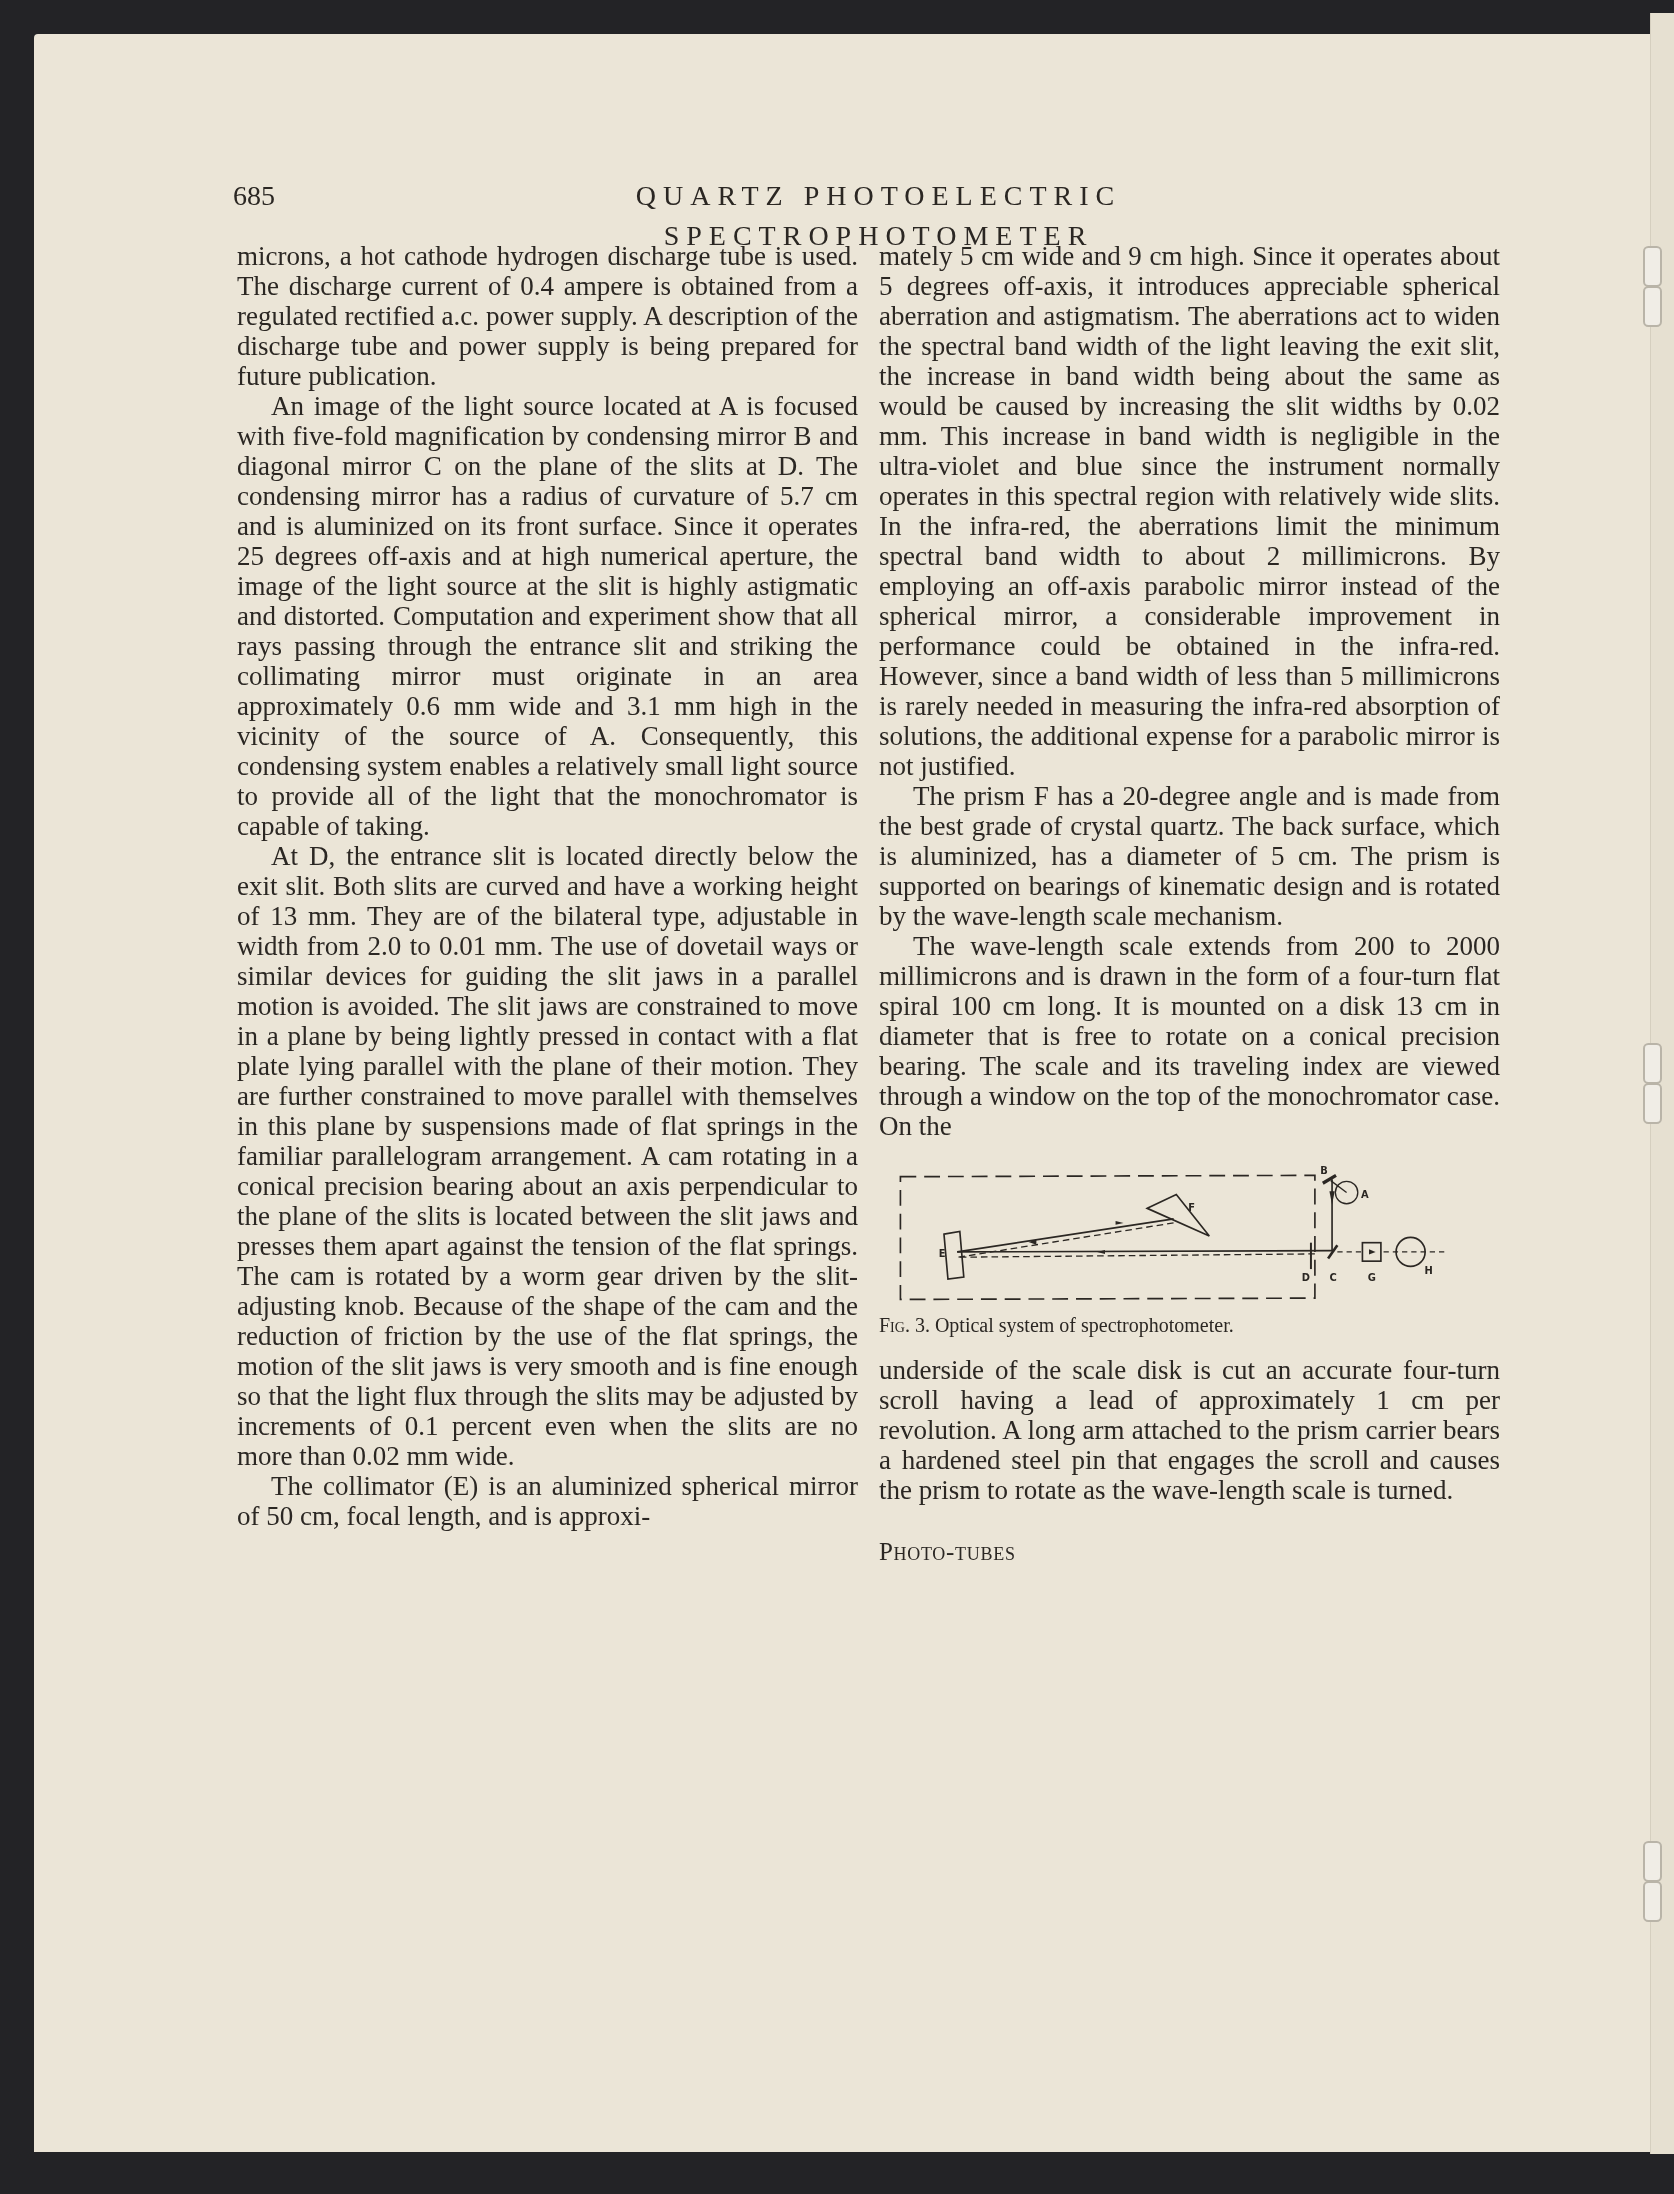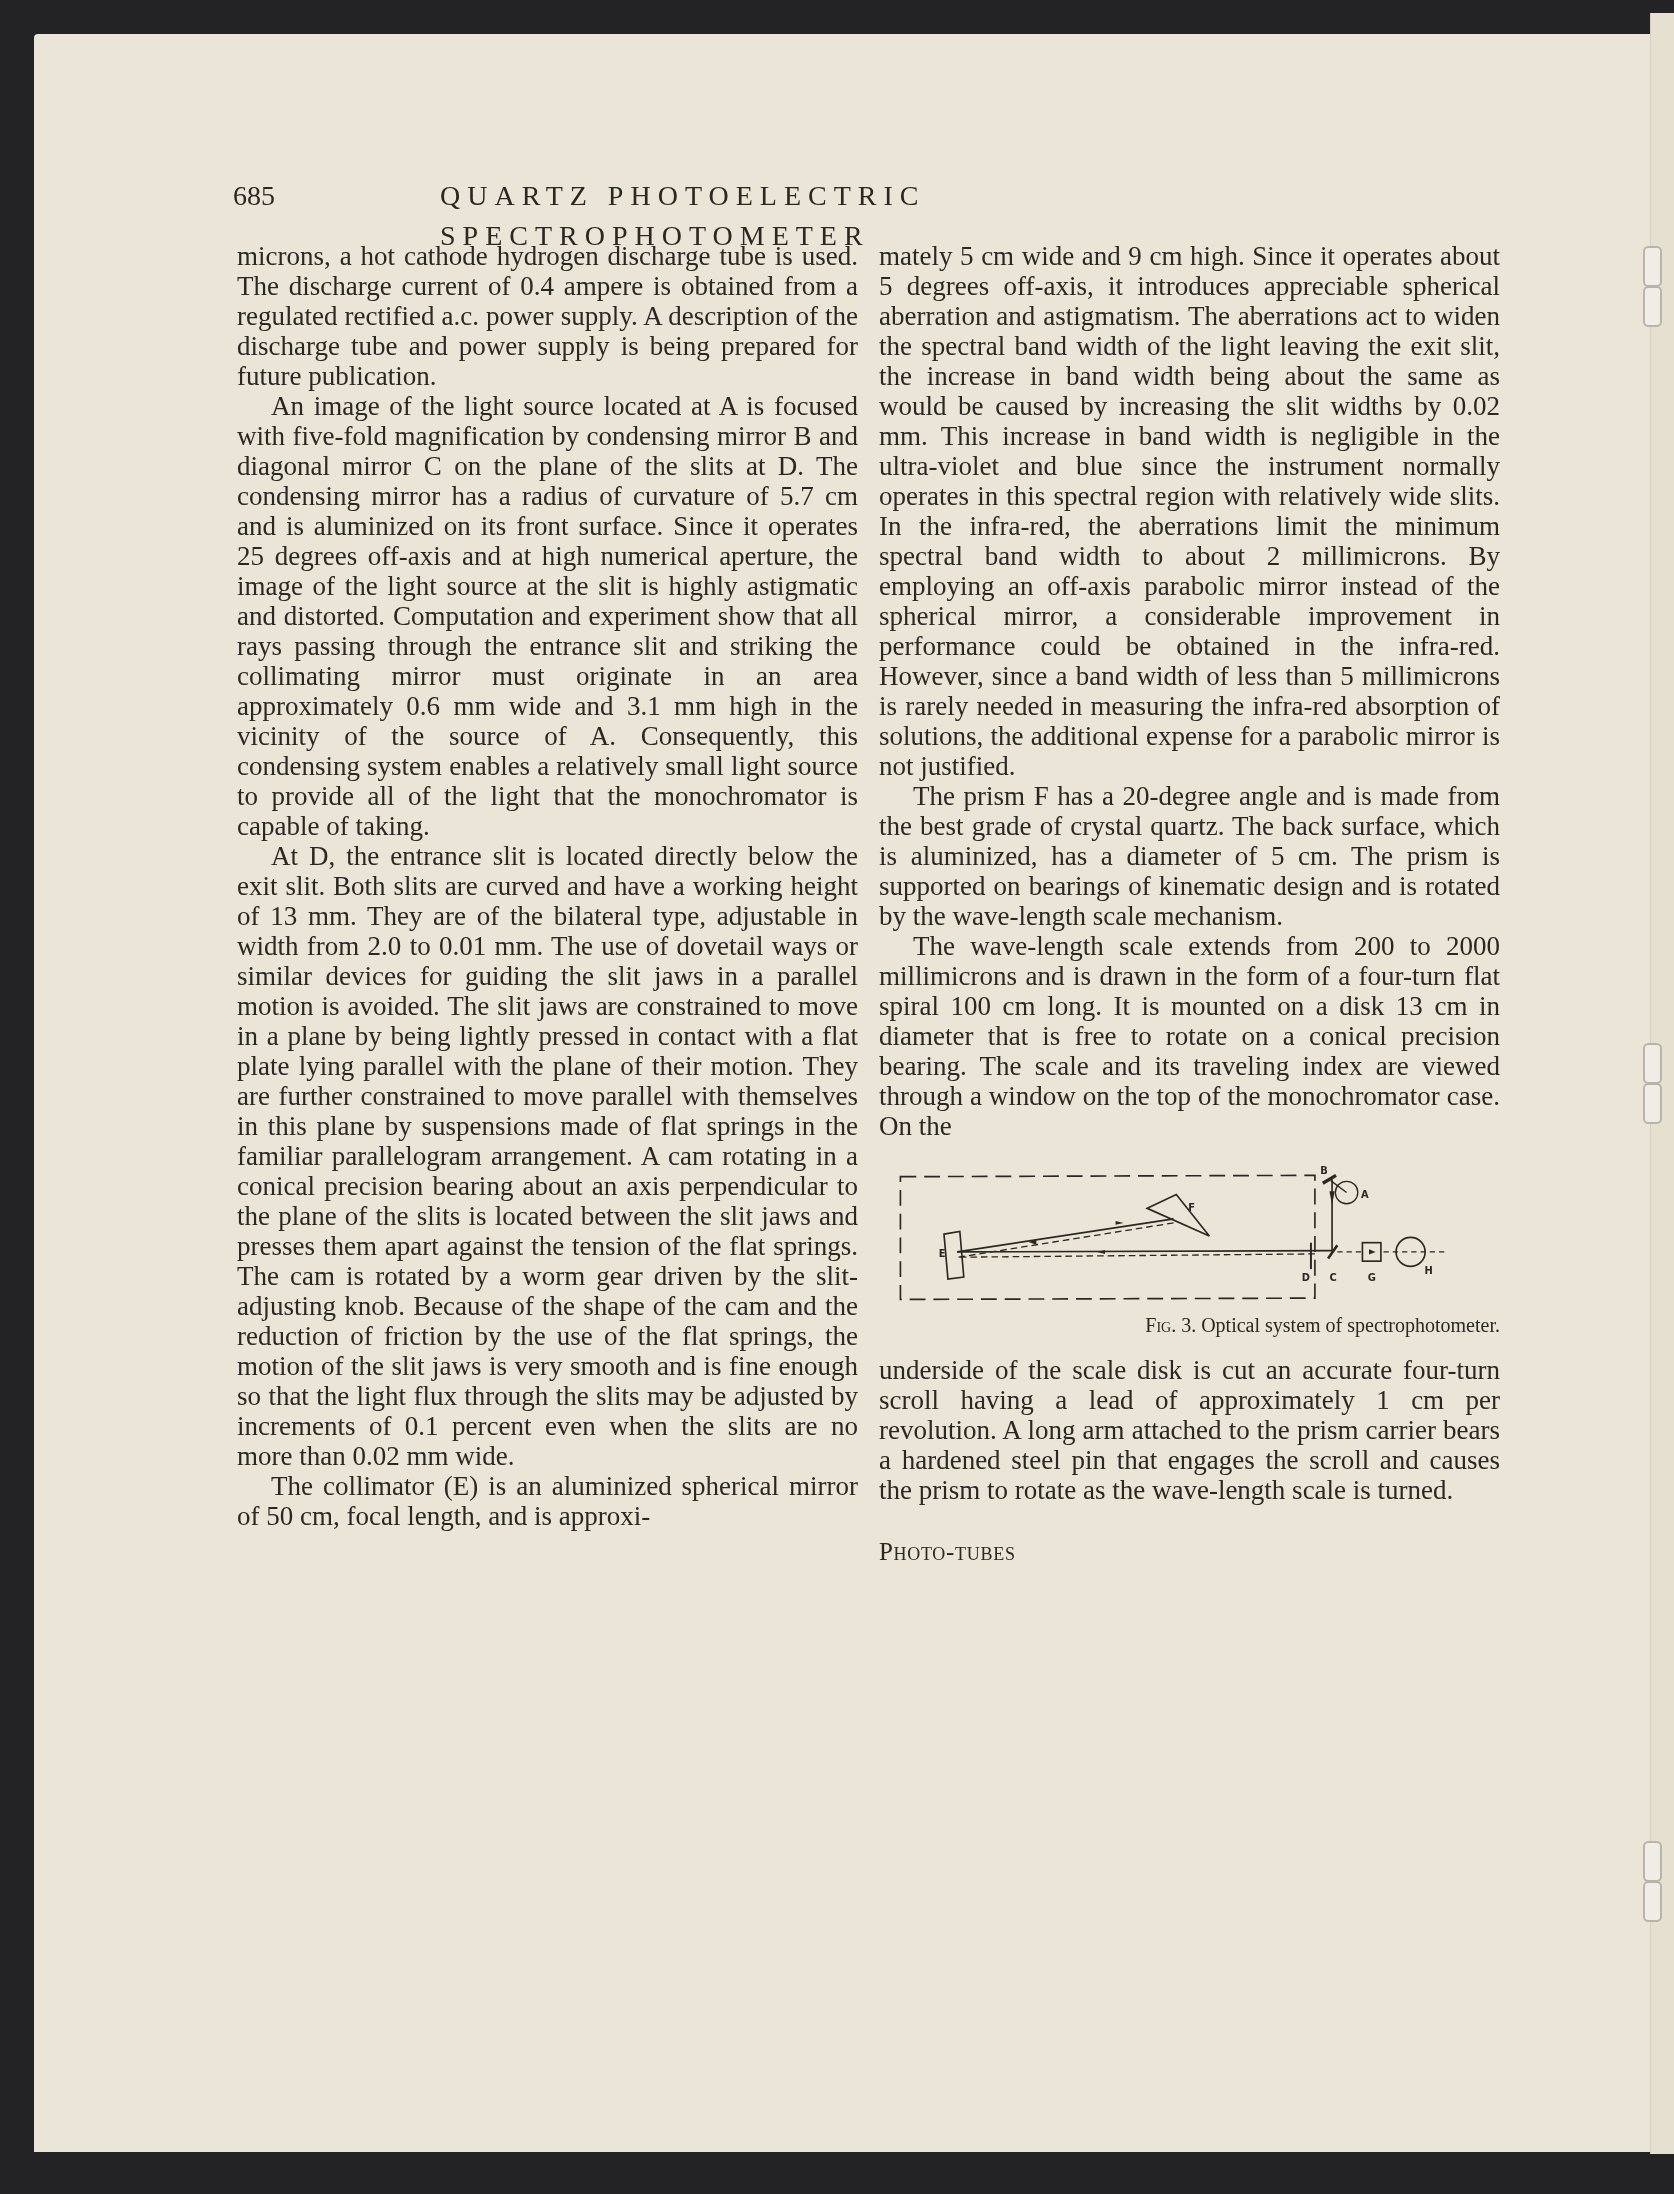--- a/index.html
+++ b/index.html
@@ -18,34 +18,34 @@
     position:absolute; left:1650px; top:13.2px; width:25px; height:2141px;
     background:#e6e0d1; border-left:1.3px solid #d5cfbf;
   }
   .staple { position:absolute; left:1643px; width:14.5px; height:37px;
     border:2px solid #b9b4a8; border-radius:5.3px; background:#f0ede6; }
   .running-head {
     position:absolute; top:176px; left:233px; width:1084px; height:40px;
     font-size:28px; line-height:40px; letter-spacing:0;
   }
   .running-head .pagenum { position:absolute; left:0; top:0; }
-  .running-head .title { position:absolute; left:207px; top:0; letter-spacing:7px; }
+  .running-head .title { position:absolute; left:207px; top:0; letter-spacing:7px;text-align:center; }
   .col {
     position:absolute; top:241px; width:621px;
     font-size:27px; line-height:30px; text-align:justify;
     hyphens:manual;
   }
   .col.left { left:237px; }
   .col.right { left:879px; }
   .col p { margin:0; text-indent:0; }
   .col p.indent { text-indent:34px; }
   .figure { position:relative; width:621px; height:210px; margin:4px 0 0 0; }
   .figure svg { position:absolute; left:0; top:0; }
   .fig-caption {
-    position:absolute; left:0; width:621px; top:167px; text-align:right;
+    position:absolute; left:0; width:621px; top:167px; text-align:left;
     font-size:20px; line-height:26.4px;
   }
   .fig-caption .sc { font-variant:small-caps; }
   .section-head {
     text-align:left; font-variant:small-caps; font-size:25px;
     margin:32px 0 20px 0; letter-spacing:0.7px;
   }
   .diag-label { font-family:"DejaVu Sans", sans-serif; font-size:15px; fill:#2b2723; font-weight:bold; }
 </style>
 </head>

